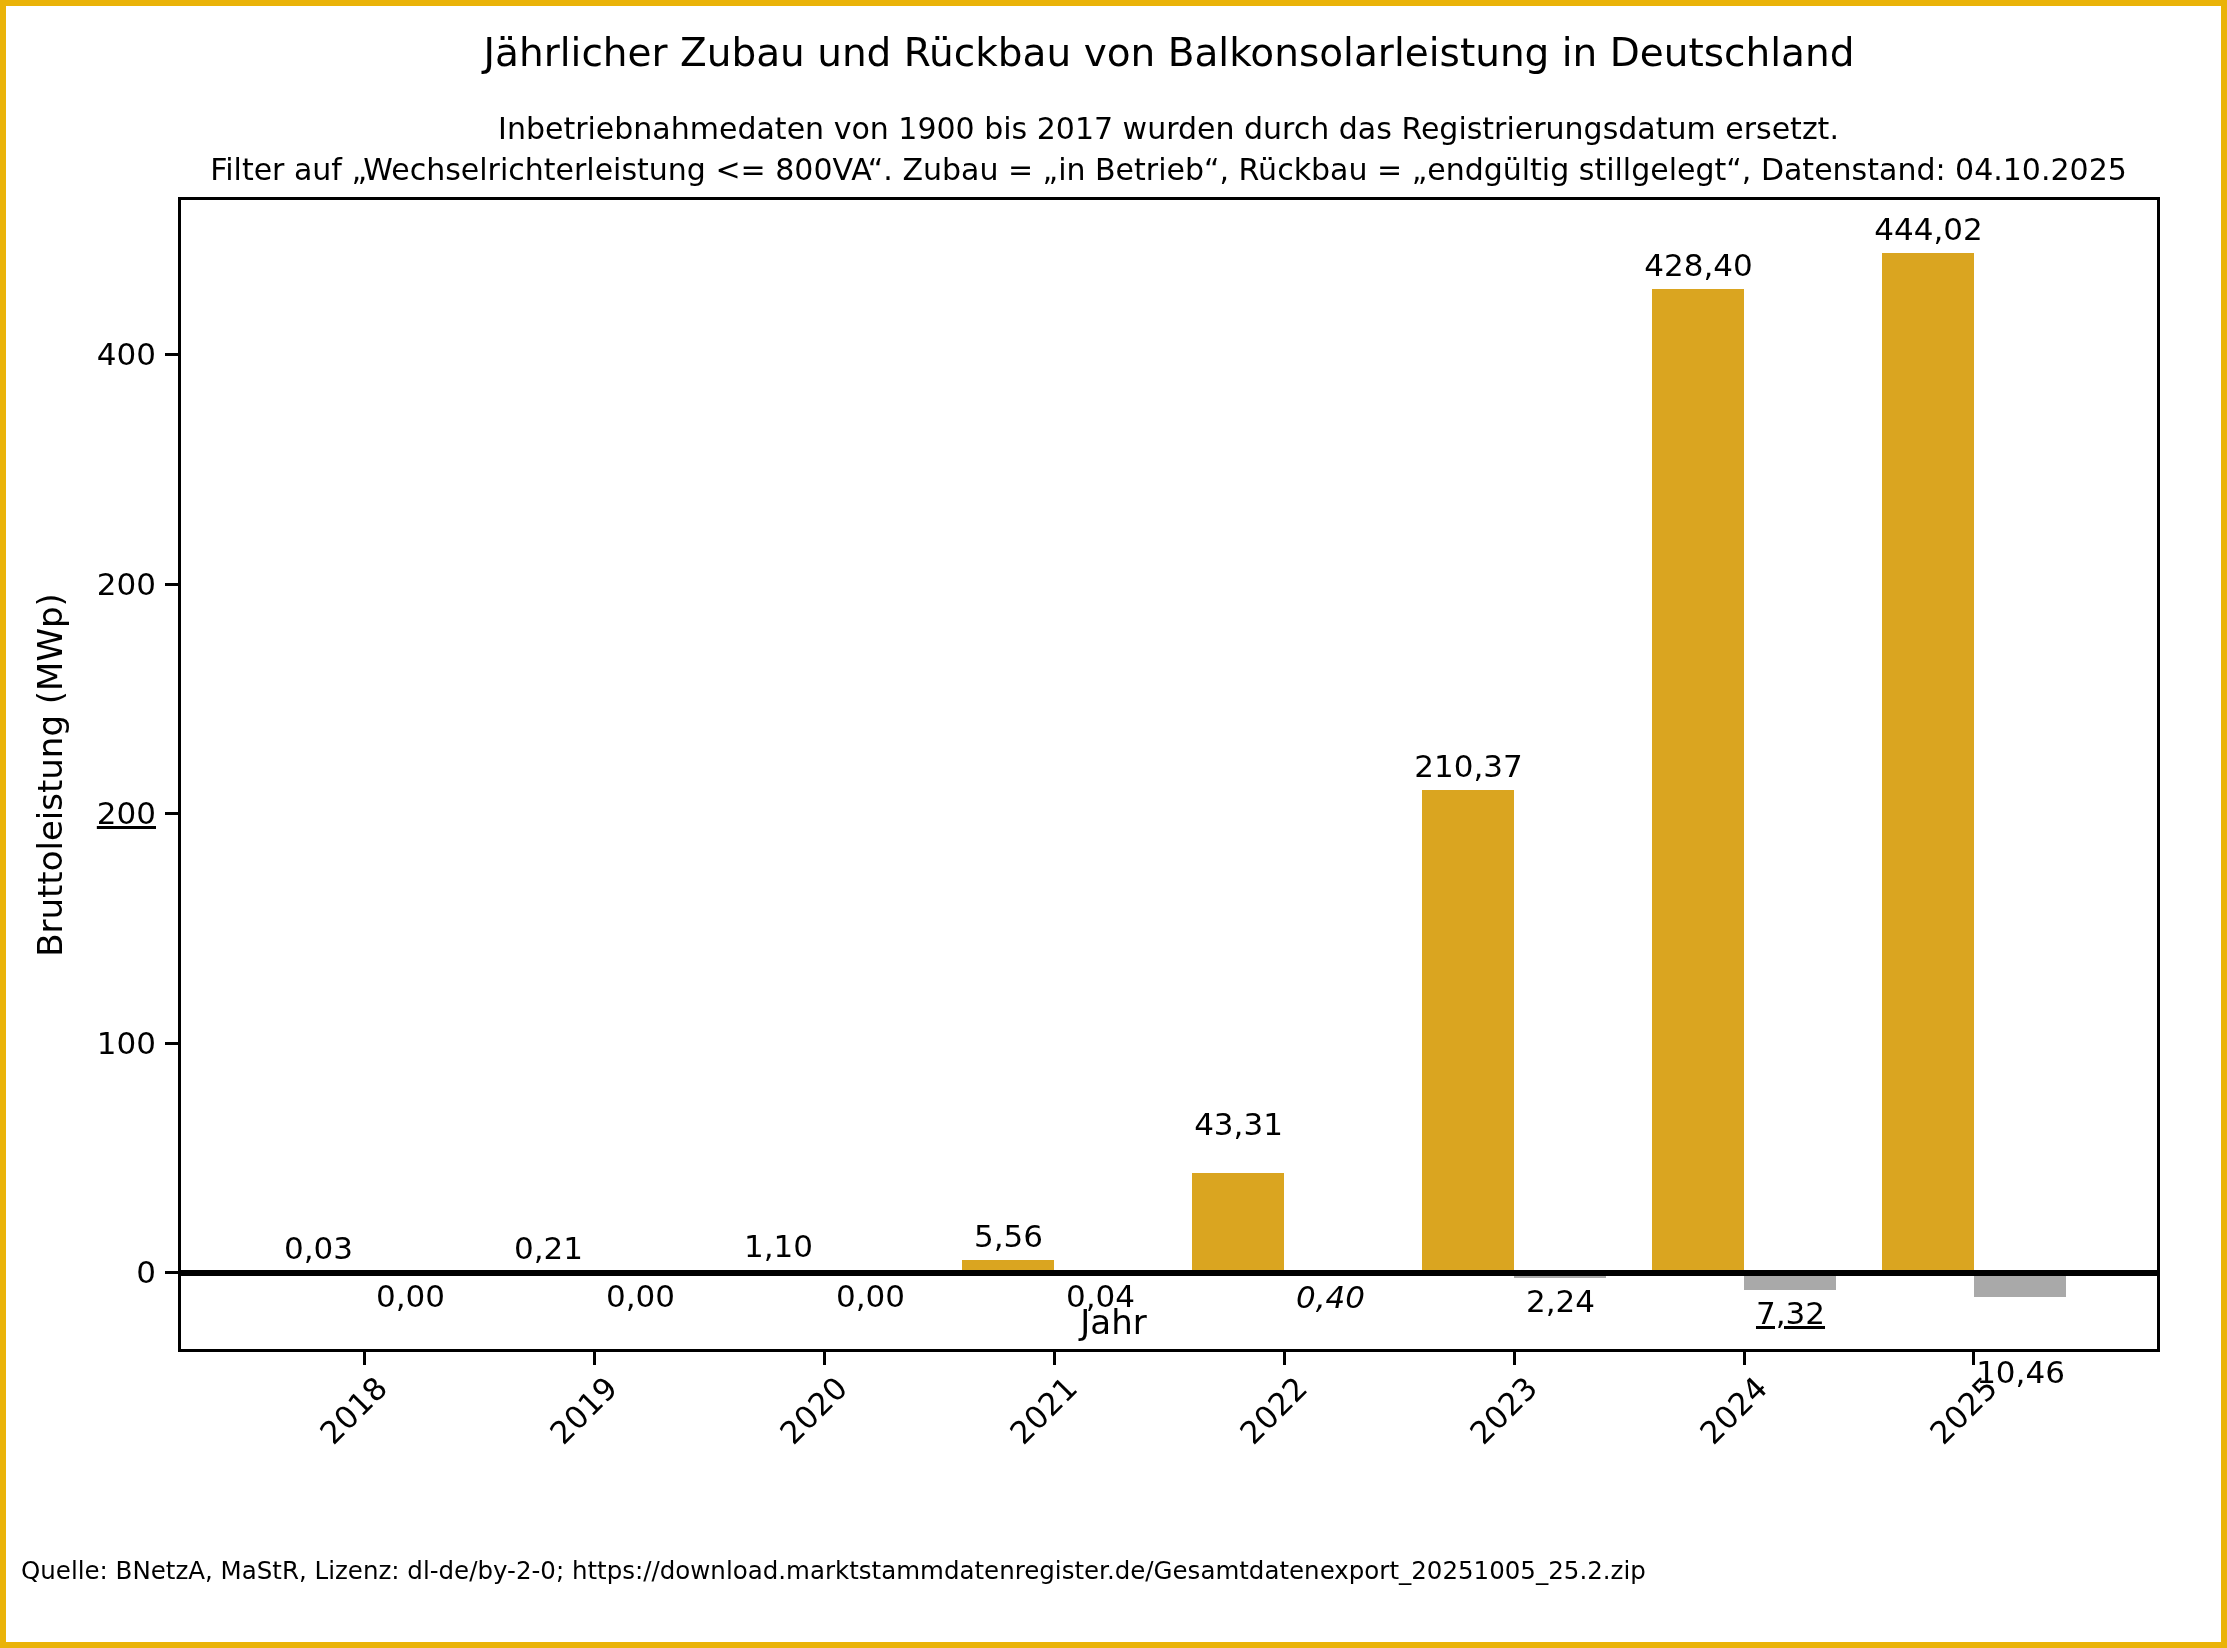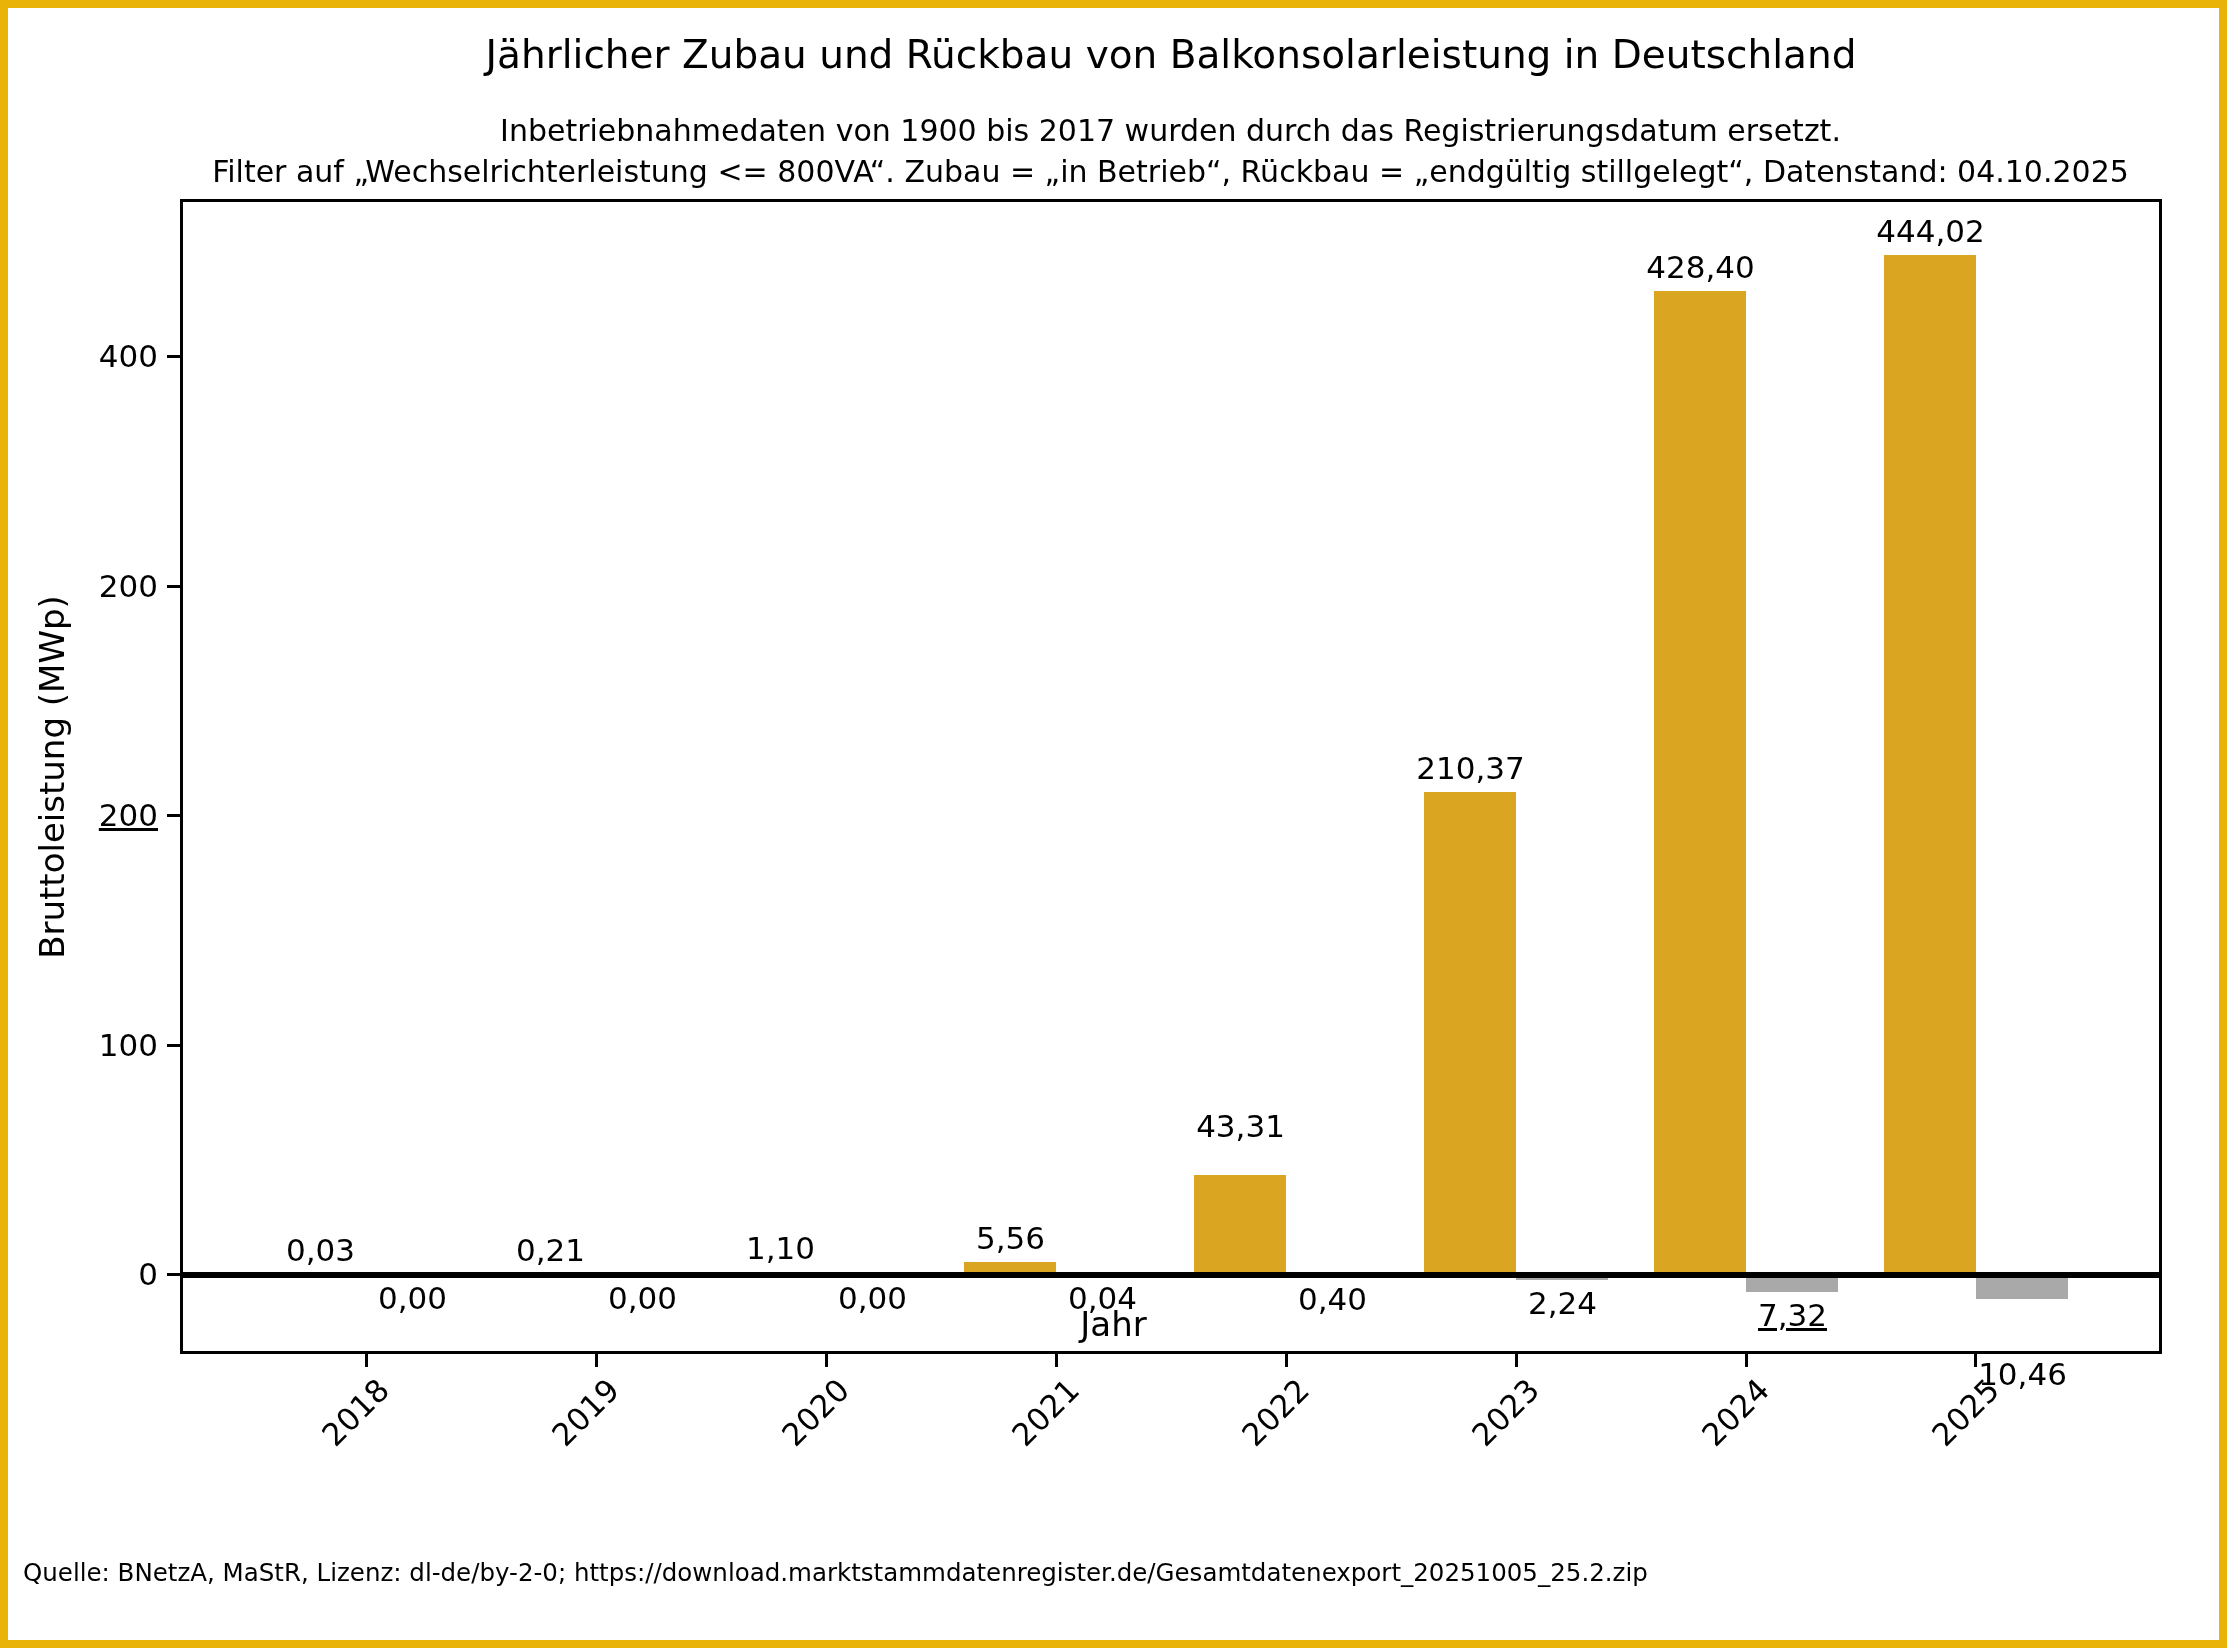--- a/index.html
+++ b/index.html
@@ -1,20 +1,20 @@
 <!DOCTYPE html>
 <html style="font-size:12px"><head>
 <meta charset="utf-8">
 <style>
   html,body{margin:0;padding:0;background:#ffffff;}
   .canvas{
     position:relative;
     width:2227px;height:1648px;
     background:#ffffff;
-    border:8px solid #eab308;
+    border:6px solid #eab308;
     box-sizing:border-box;
     font-family:"DejaVu Sans","Liberation Sans",sans-serif;
     color:#000;
     overflow:hidden;
   }
   .title{
     position:absolute;left:172px;top:25px;width:1982px;
     text-align:center;font-size:39px;line-height:1.15;
   }
   .subtitle{
@@ -104,21 +104,21 @@
       <div class="xtick-label" style="left: 716px; top: 1171px;">2021</div>
       <div class="bar" style="left: 781px; width: 92px; top: 1060px; height: 12.8px; background: rgb(218, 165, 32);"></div>
       <div class="bar-label" style="left: 716px; top: 1020px;">5,56</div>
       <div class="bar" style="left: 873px; width: 92px; top: 1073px; height: 0.2px; background: rgb(169, 169, 169);"></div>
       <div class="bar-label" style="left: 808px; top: 1080px;">0,04</div>
       <div class="xtick-mark" style="left: 1102px; top: 1149px;"></div>
       <div class="xtick-label" style="left: 946px; top: 1171px;">2022</div>
       <div class="bar" style="left: 1011px; width: 92px; top: 973px; height: 99px; background: rgb(218, 165, 32);"></div>
       <div class="bar-label" style="left: 946px; top: 908px;">43,31</div>
       <div class="bar" style="left: 1103px; width: 92px; top: 1073px; height: 0.9px; background: rgb(169, 169, 169);"></div>
-      <div class="bar-label" style="left: 1038px; top: 1081px;">0,40</div>
+      <div class="bar-label" style="left: 1038px; top: 1081px; font-style: italic;">0,40</div>
       <div class="xtick-mark" style="left: 1332px; top: 1149px;"></div>
       <div class="xtick-label" style="left: 1176px; top: 1171px;">2023</div>
       <div class="bar" style="left: 1241px; width: 92px; top: 590px; height: 483px; background: rgb(218, 165, 32);"></div>
       <div class="bar-label" style="left: 1176px; top: 550px;">210,37</div>
       <div class="bar" style="left: 1333px; width: 92px; top: 1073px; height: 5.1px; background: rgb(169, 169, 169);"></div>
       <div class="bar-label" style="left: 1268px; top: 1085px;">2,24</div>
       <div class="xtick-mark" style="left: 1562px; top: 1149px;"></div>
       <div class="xtick-label" style="left: 1406px; top: 1171px;">2024</div>
       <div class="bar" style="left: 1471px; width: 92px; top: 89px; height: 983px; background: rgb(218, 165, 32);"></div>
       <div class="bar-label" style="left: 1406px; top: 49px;">428,40</div>

